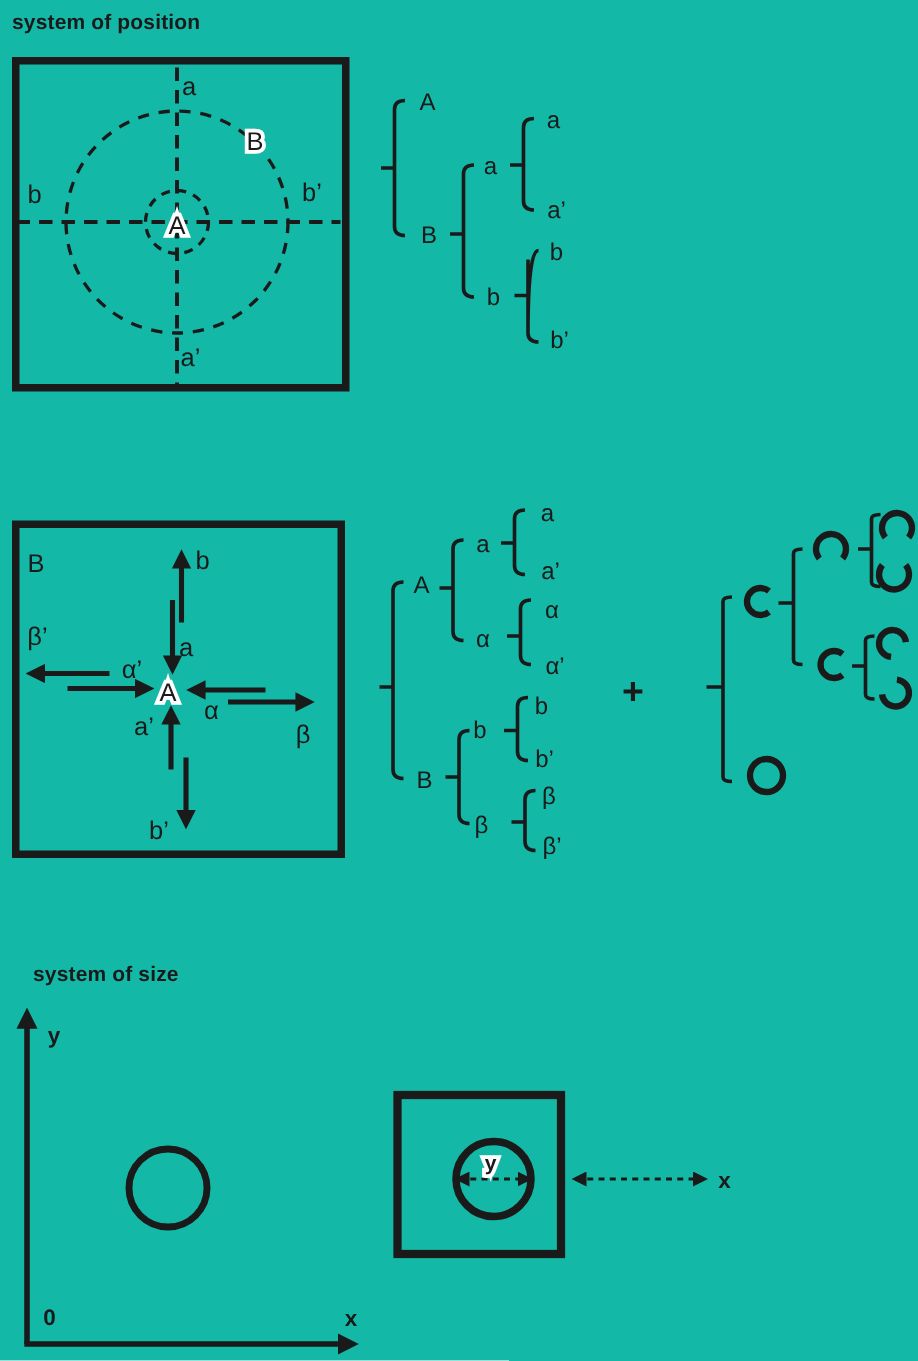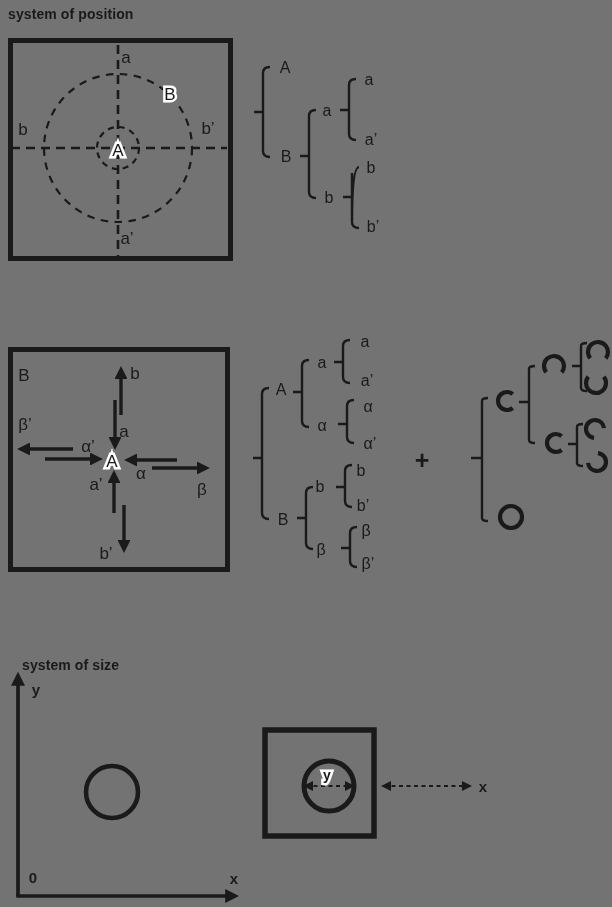--- a/index.html
+++ b/index.html
@@ -1,17 +1,17 @@
 <!DOCTYPE html>
 <html><head>
 <meta charset="utf-8">
 <style>
   html,body { margin:0; padding:0; background:#ffffff; }
   .page {
-    position:relative; width:612px; height:907px; background:#737373;
+    position:relative; width:612px; height:907px; background:#14b8a6;
     font-family:"Liberation Sans", sans-serif; overflow:hidden;
   }
   .panel-title {
     position:absolute; font-weight:bold; font-size:14px; color:#1a1a1a;
     white-space:nowrap; letter-spacing:0.1px;
   }
   svg.fig { position:absolute; left:0; top:0; }
   svg text { font-family:"Liberation Sans", sans-serif; fill:#1a1a1a; }
   .lbl  { font-size:17px; }
   .tlbl { font-size:16px; }
@@ -28,21 +28,21 @@
   .brace  { fill:none; stroke:#1a1a1a; stroke-width:2.4; }
   .landolt{ fill:none; stroke:#1a1a1a; stroke-width:4.2; }
   .ring   { fill:none; stroke:#1a1a1a; }
 </style>
 </head>
 <body>
 
 <div class="page">
 
   <div class="panel-title" style="left:8px; top:6px;">system of position</div>
-  <div class="panel-title" style="left:22px; top:641px;margin-top:16px;">system of size</div>
+  <div class="panel-title" style="left:22px; top:641px;">system of size</div>
 
   <svg class="fig" width="612" height="907" viewBox="0 0 612 907">
     <defs>
       <marker id="head" viewBox="0 0 10 10" refX="7" refY="5" markerWidth="3.8" markerHeight="3.8" orient="auto-start-reverse">
         <path d="M0 0 L10 5 L0 10 z" fill="#1a1a1a"></path>
       </marker>
       <marker id="headd" viewBox="0 0 10 10" refX="7" refY="5" markerWidth="5" markerHeight="5" orient="auto-start-reverse">
         <path d="M0 0 L10 5 L0 10 z" fill="#1a1a1a"></path>
       </marker>
     </defs>

